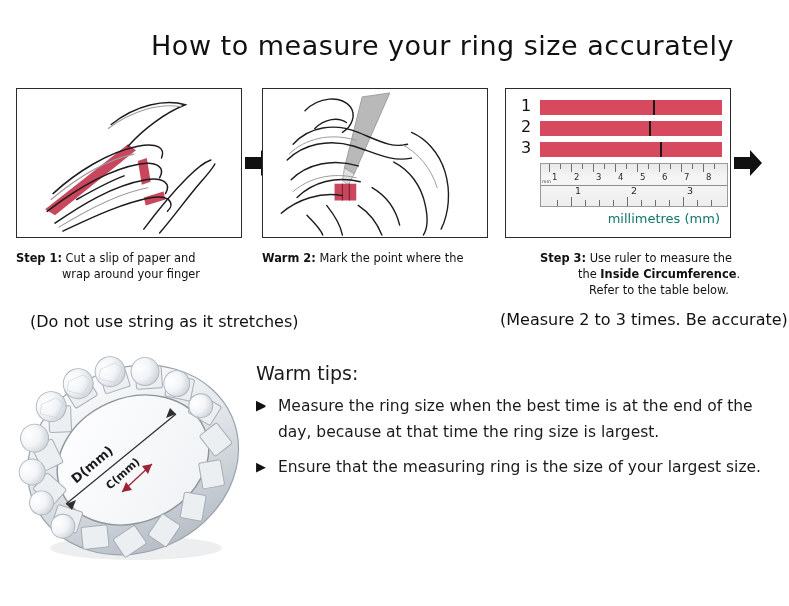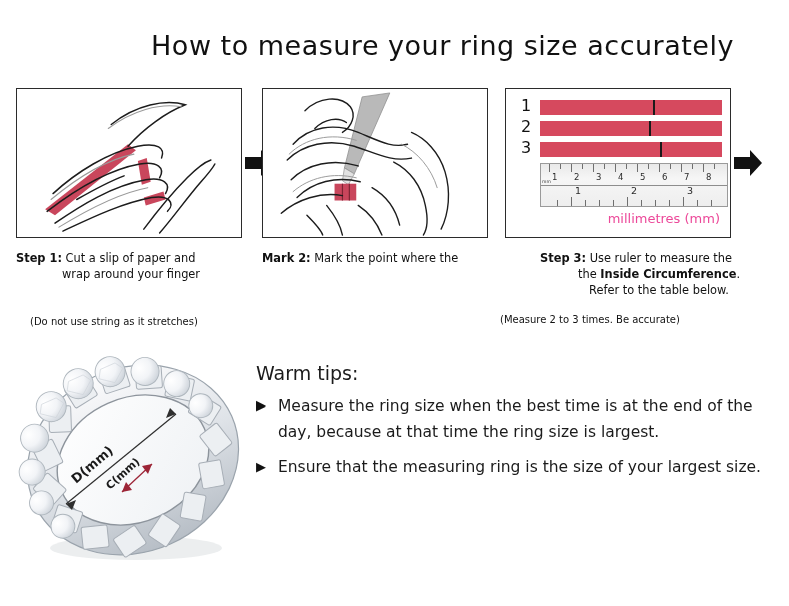--- a/index.html
+++ b/index.html
@@ -81,21 +81,21 @@
   .caption .bold-inline { font-weight: bold; }
   .cap1 { left: 16px;  top: 250px; }
   .cap2 { left: 262px; top: 250px; }
   .cap3 { left: 505px; top: 250px; text-align: center; }
   .cap-l2 { display:block; padding-left: 46px; }
   .cap-l2b { display:block; padding-left: 46px; }
 
   .subnote {
     position: absolute;
     font-family: "DejaVu Sans", sans-serif;
-    font-size: 10px;
+    font-size: 16px;
     line-height: 16px;
     color: #111111;
     white-space: nowrap;
   }
   .sub1 { left: 30px;  top: 314px; }
   .sub3 { left: 500px; top: 312px; }
 
   
   .art { position:absolute; left:0; top:0; width:100%; height:100%; }
 
@@ -175,21 +175,21 @@
     color: #3a3a3a;
     font-family: "DejaVu Sans", sans-serif;
   }
   .mm-label {
     position: absolute;
     left: 0; right: 10px;
     top: 122px;
     text-align: right;
     font-family: "DejaVu Sans", sans-serif;
     font-size: 13px;
-    color: #ec4899;
+    color: #0f766e;
   }
 
   
   .tips-block {
     position: absolute;
     left: 256px;
     top: 362px;
     width: 520px;
   }
   .tips-heading {
@@ -380,21 +380,21 @@
   </div>
 </div>
 
 <div class="caption cap1">
   <span class="step-label">Step 1:</span>
   <span>Cut a slip of paper and</span>
   <span class="cap-l2">wrap around your finger</span>
 </div>
 
 <div class="caption cap2">
-  <span class="step-label">Mark 2:</span>
+  <span class="step-label">Warm 2:</span>
   <span>Mark the point where the</span>
 </div>
 
 <div class="caption cap3">
   <span class="step-label">Step 3:</span>
   <span>Use ruler to measure the</span>
   <span class="cap-l2"><span>the </span><span class="bold-inline">Inside Circumference</span><span>.</span></span>
   <span class="cap-l2b">Refer to the table below.</span>
 </div>
 

